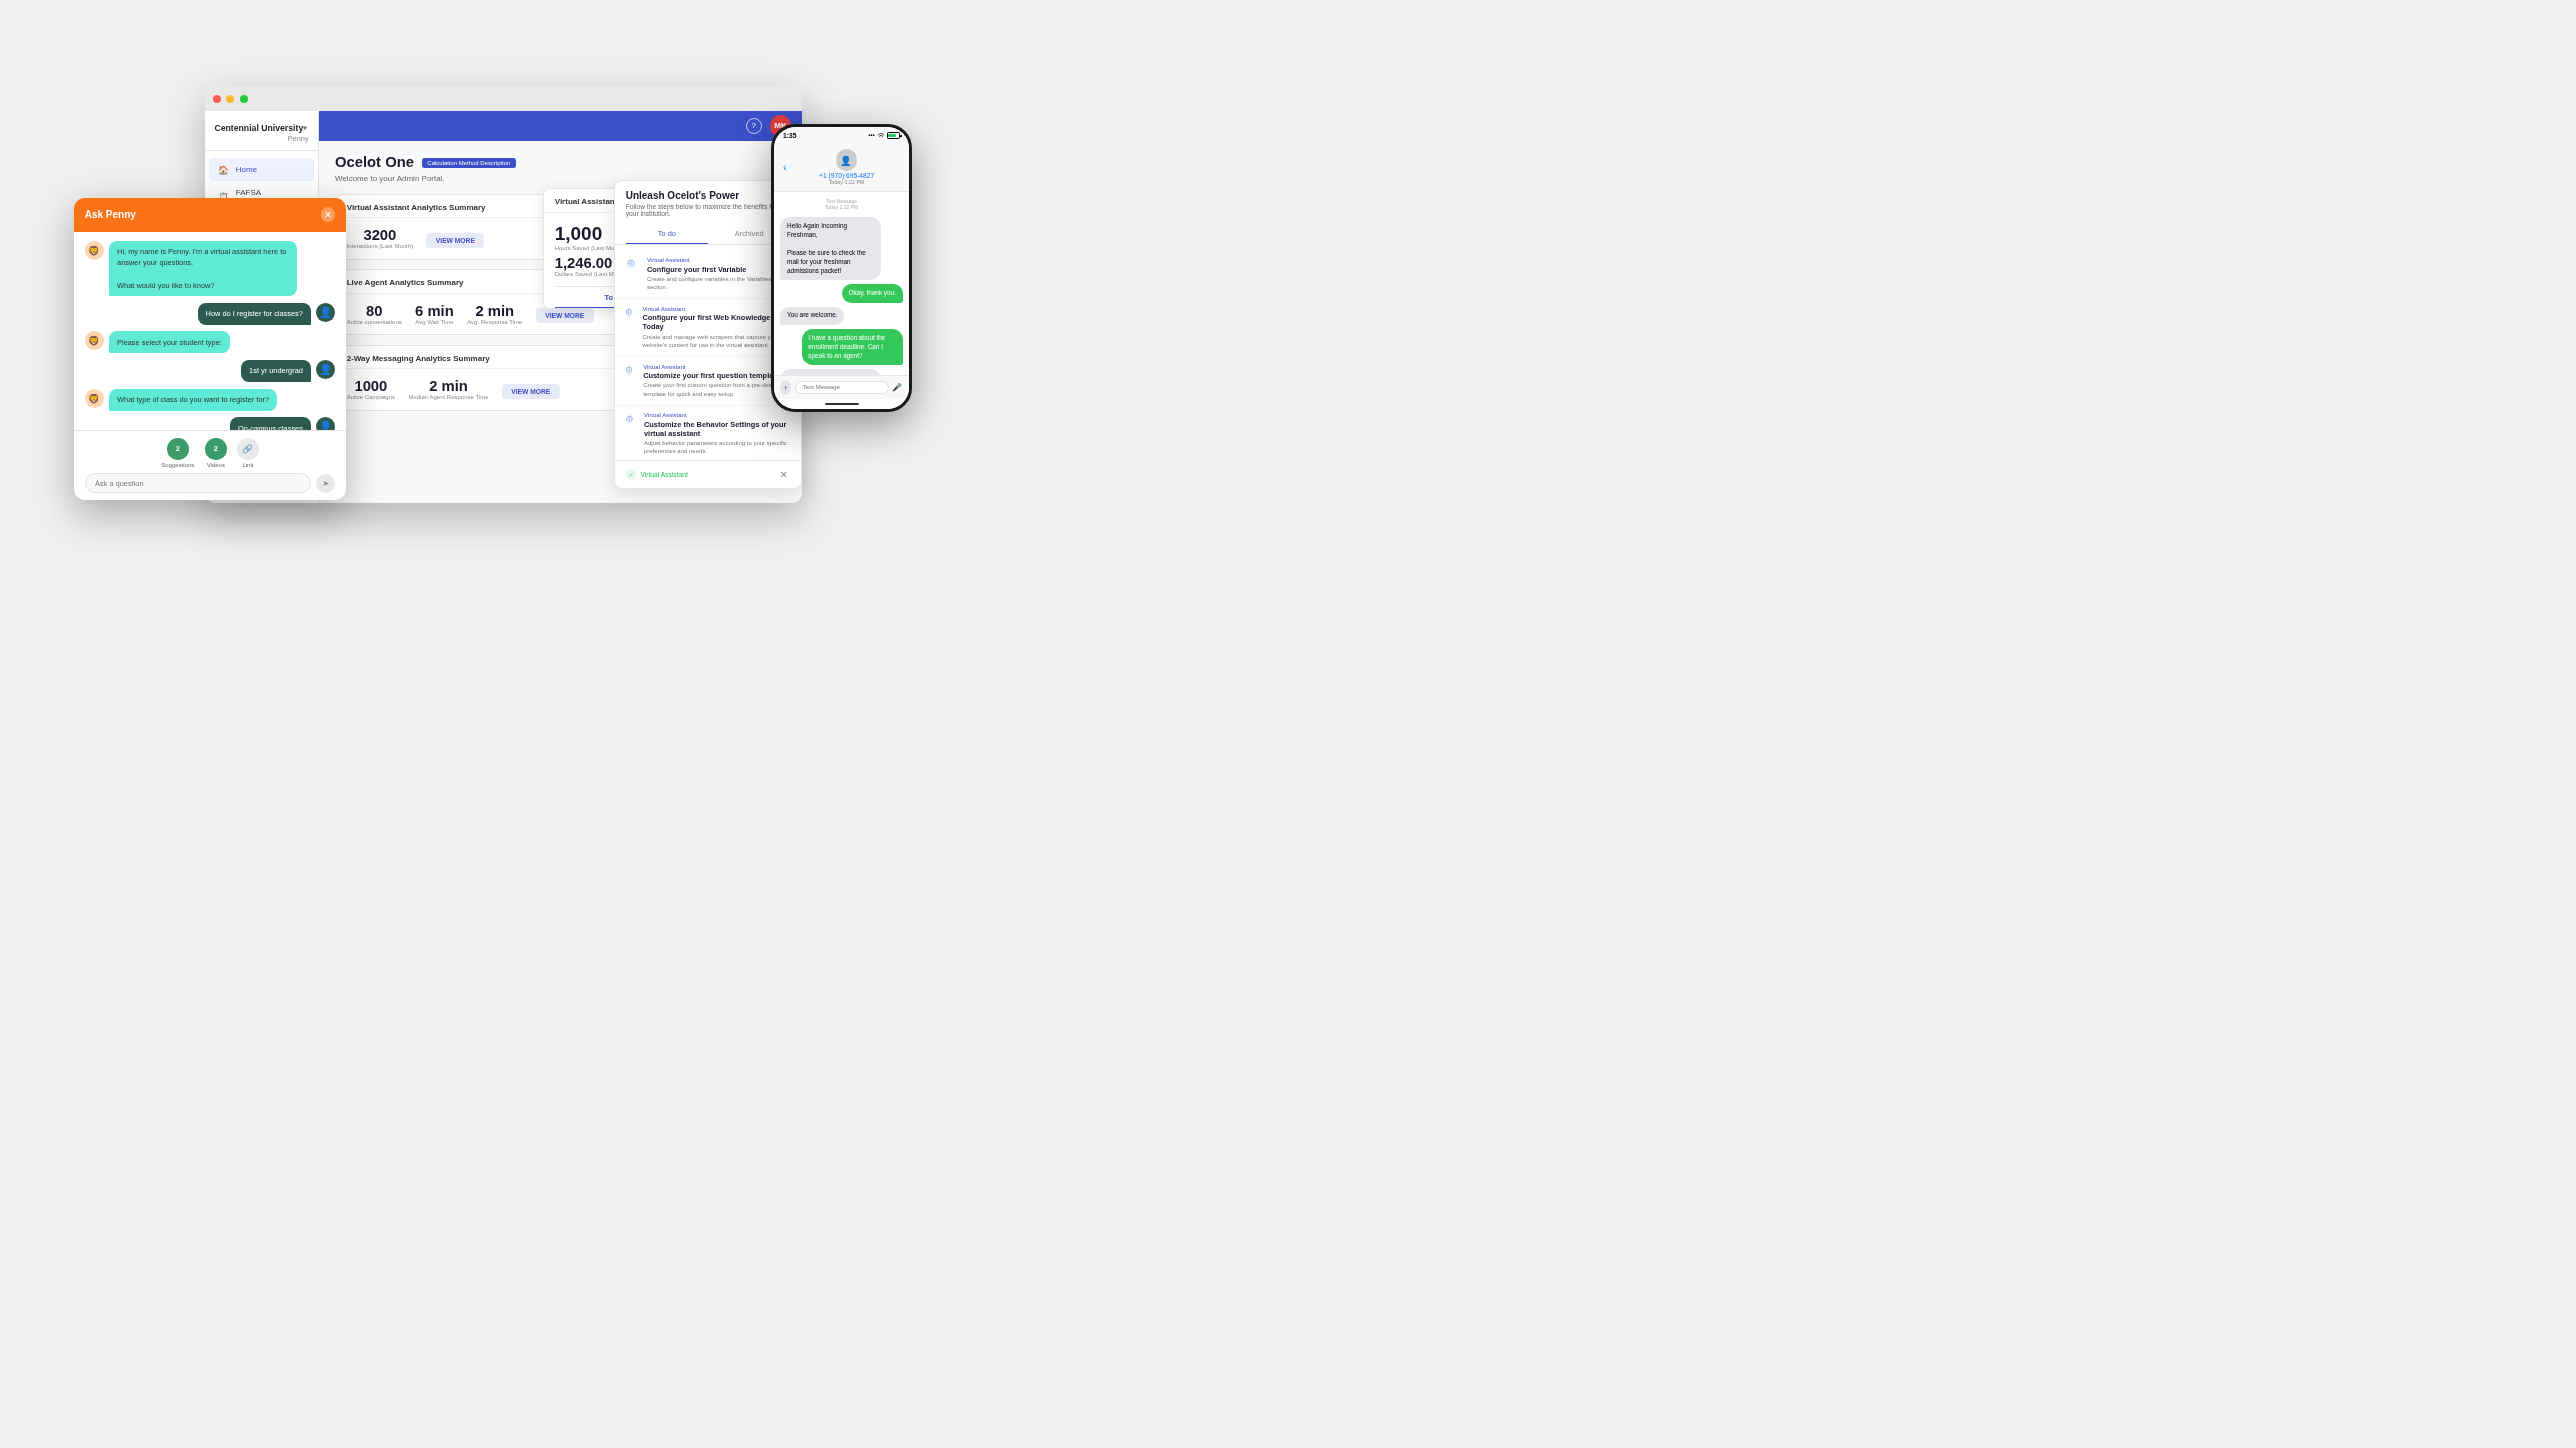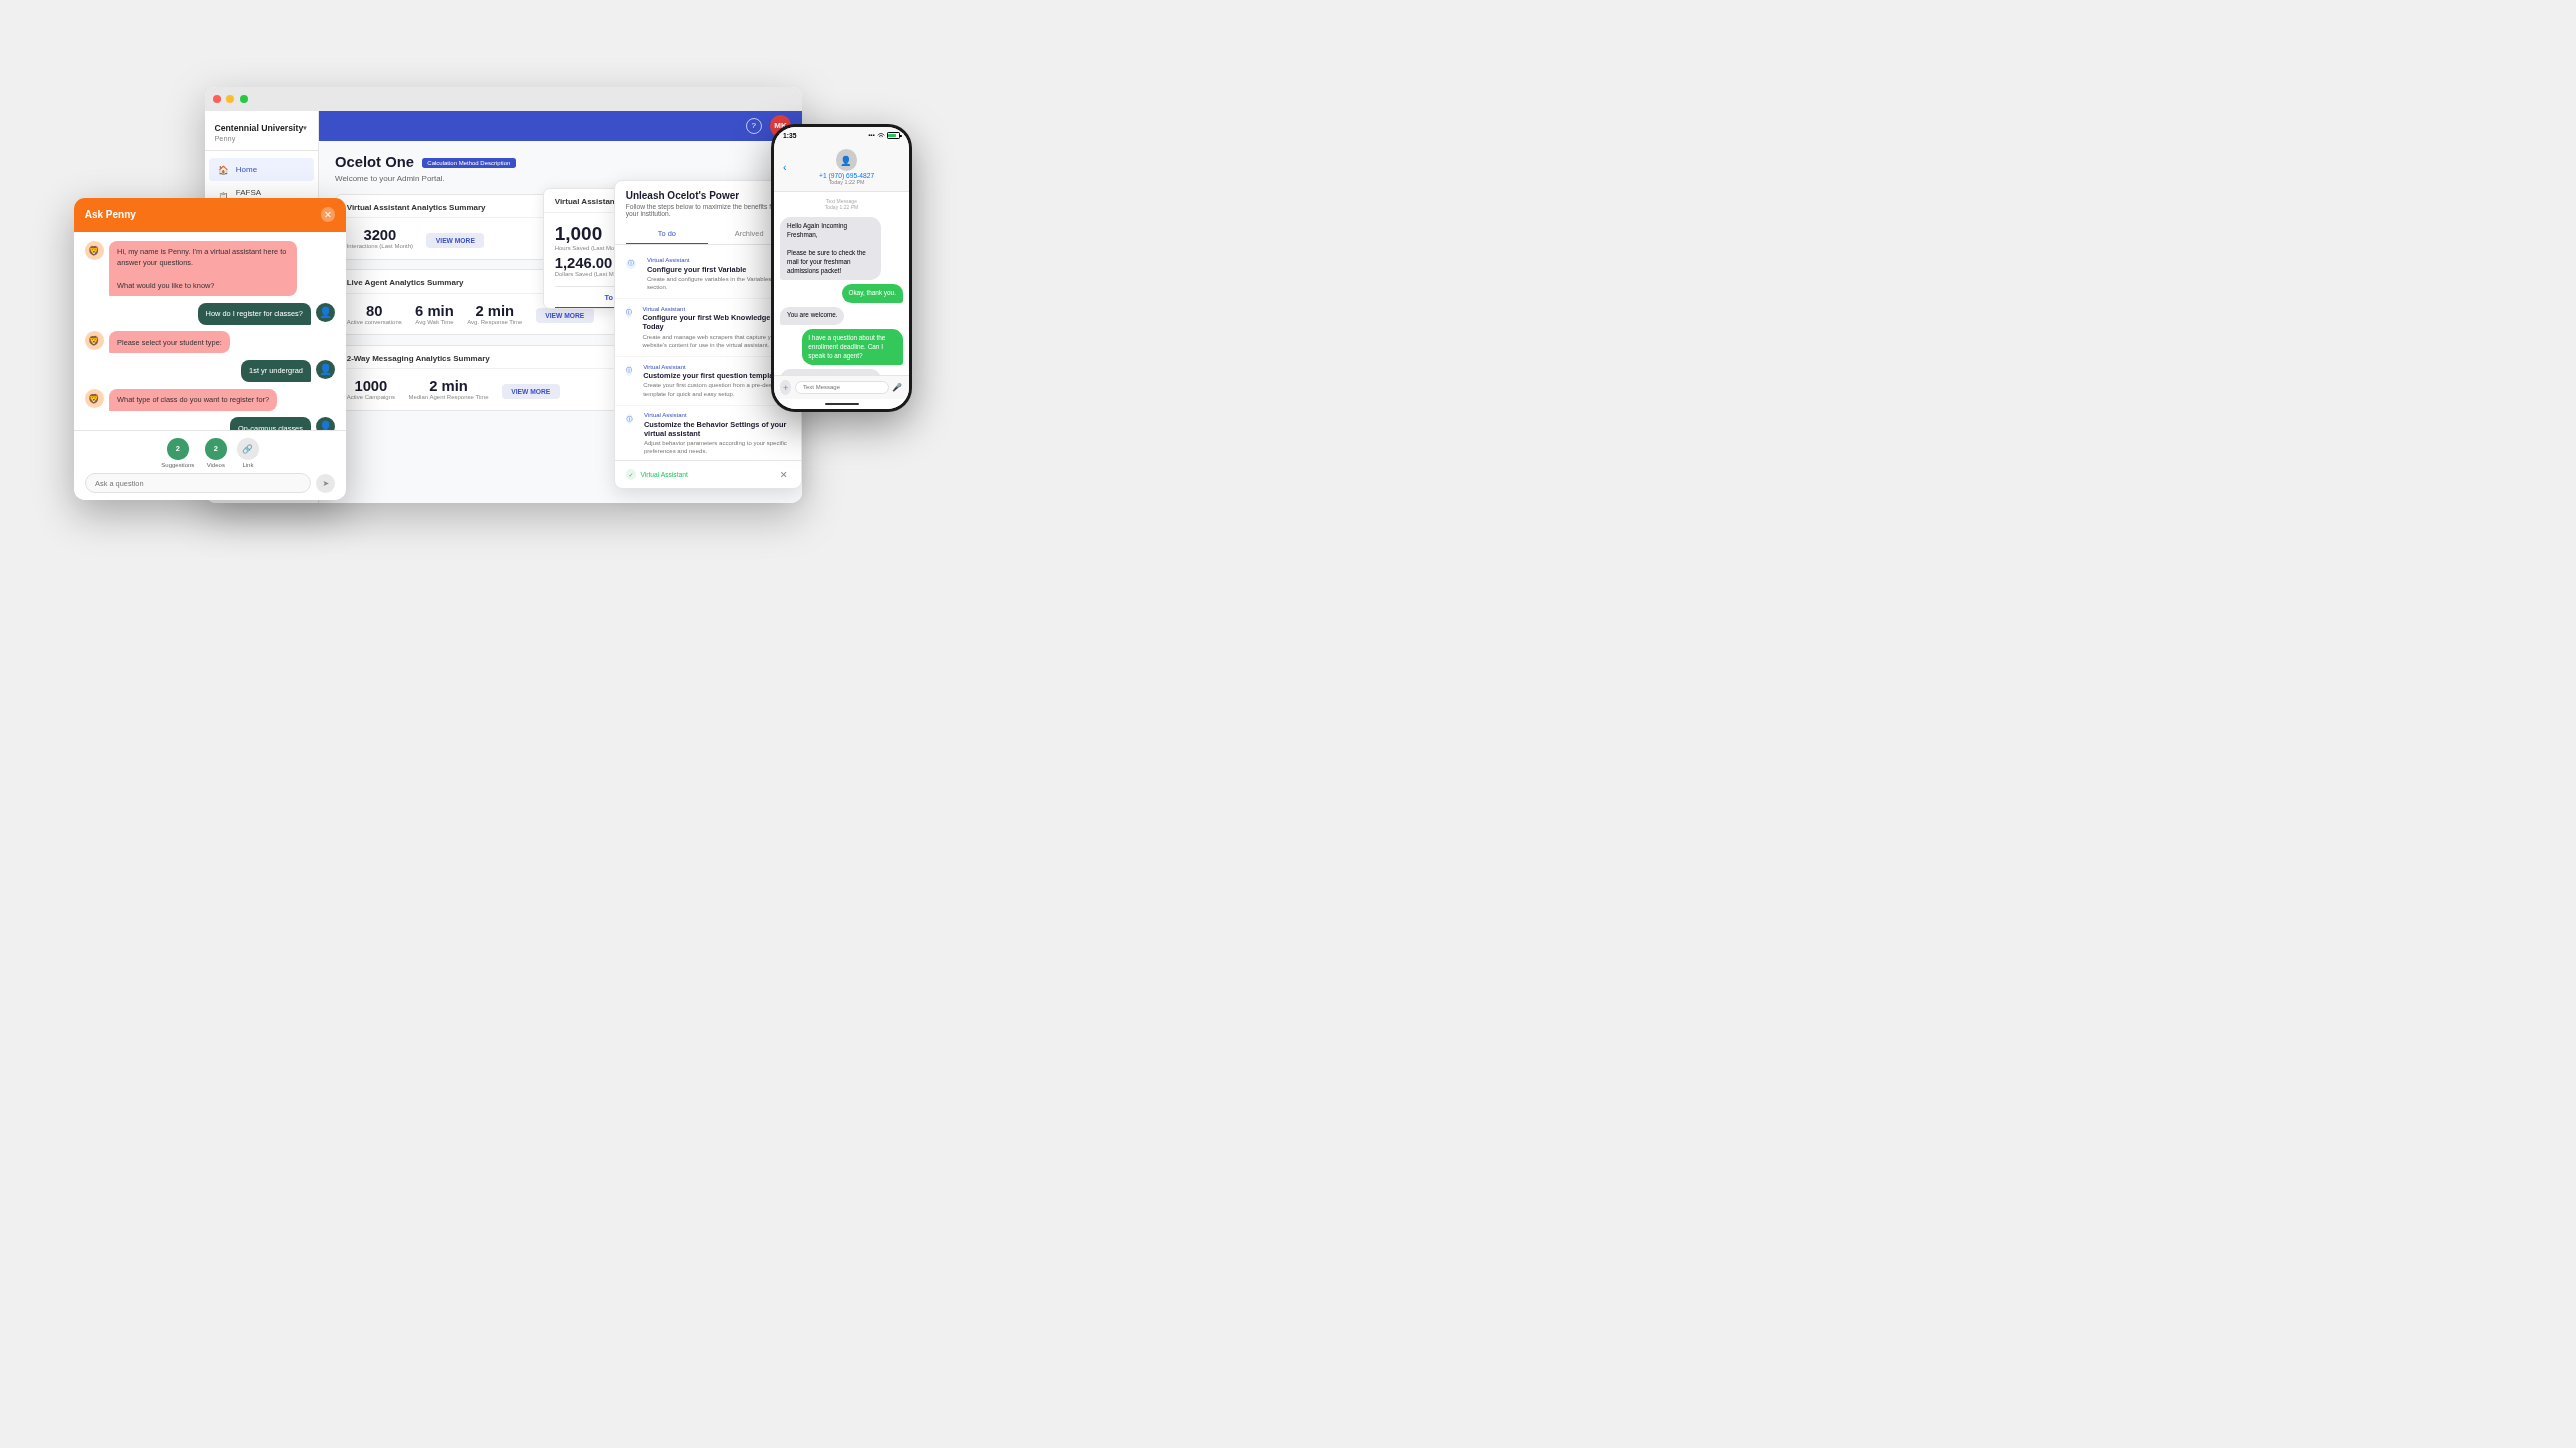--- a/index.html
+++ b/index.html
@@ -71,20 +71,21 @@
       color: #222;
     }
     .sidebar-org-chevron {
       font-size: 6.7px;
       color: #666;
     }
     .sidebar-user {
       font-size: 7.4px;
       color: #888;
       margin-top: 1.3px;
+      text-align: right;
     }
     .sidebar-nav {
       padding: 6.7px 0;
       flex: 1;
     }
     .sidebar-nav-item {
       display: flex;
       align-items: center;
       gap: 6.7px;
       padding: 6px 9.4px;
@@ -441,21 +442,21 @@
     }
     .chat-avatar.penny {
       background: #ffd4b0;
     }
     .chat-avatar.user {
       background: #2d5a4e;
       color: #fff;
       font-size: 10.7px;
     }
     .chat-bubble {
-      background: #fca5a5;
+      background: #5eead4;
       border-radius: 8px 8px 8px 1.3px;
       padding: 5.4px 8px;
       max-width: 188px;
       font-size: 7.4px;
       color: #333;
       line-height: 1.5;
     }
     .chat-msg.user .chat-bubble {
       background: #2d5a4e;
       color: #fff;

